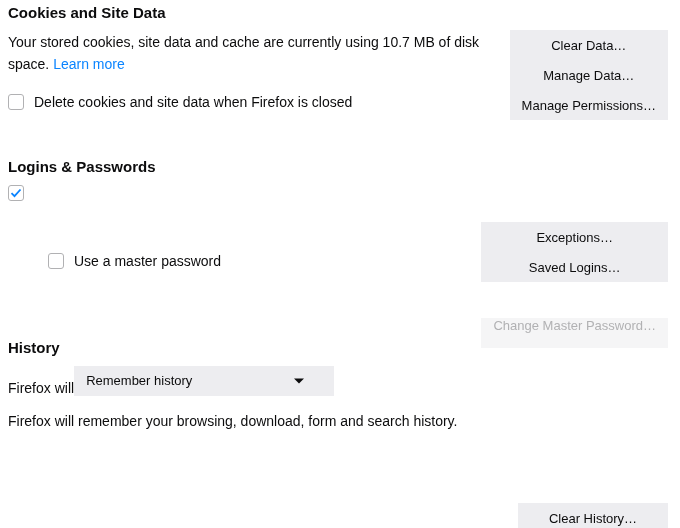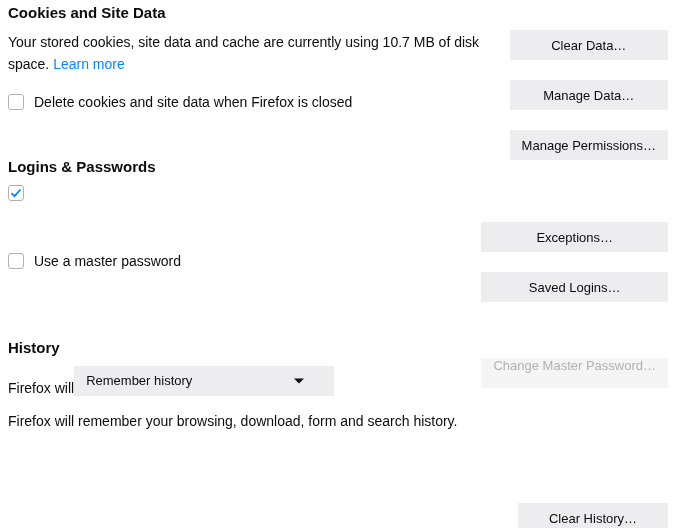--- a/index.html
+++ b/index.html
@@ -50,21 +50,21 @@
       background: #fff;
     }
     .checkbox.checked svg { display: block; }
     .checkbox svg { display: none; width: 12px; height: 12px; }
     label.cb-label { font-size: 14px; }
     .right-col {
       position: absolute;
       right: 12px;
       display: flex;
       flex-direction: column;
-      gap: 20px;
+      gap: 0;
     }
     .right-col.cookies { top: 30px; }
     .right-col.logins { top: 222px; }
     .right-col.history-btn { top: 503px; }
     button.pref-button, .disabled-button {
       min-width: 150px;
       height: 30px;
       padding: 0 12px;
       font-size: 13px;
       background: #ededf0;
@@ -131,21 +131,21 @@
 
 <div class="section">
   <h2>Logins &amp; Passwords</h2>
   <div class="row">
     <span class="checkbox checked">
       <svg viewBox="0 0 12 12">
           <path d="M1.5 6.2 L4.5 9.2 L10.5 2.5" stroke="#0a84ff" stroke-width="1.8" fill="none"></path>
         </svg>
     </span>
   </div>
-  <div class="row" style="margin-top:52px;">
+  <div class="row" style="margin-top:52px;margin-left:40px;">
     <span class="checkbox">
       
     </span>
     <label class="cb-label">Use a master password</label>
   </div>
   <div class="right-col logins">
     <button class="pref-button">Exceptions…</button>
     <button class="pref-button">Saved Logins…</button>
     <div class="disabled-button" style="margin-top:36px;">Change Master Password…</div>
   </div>

